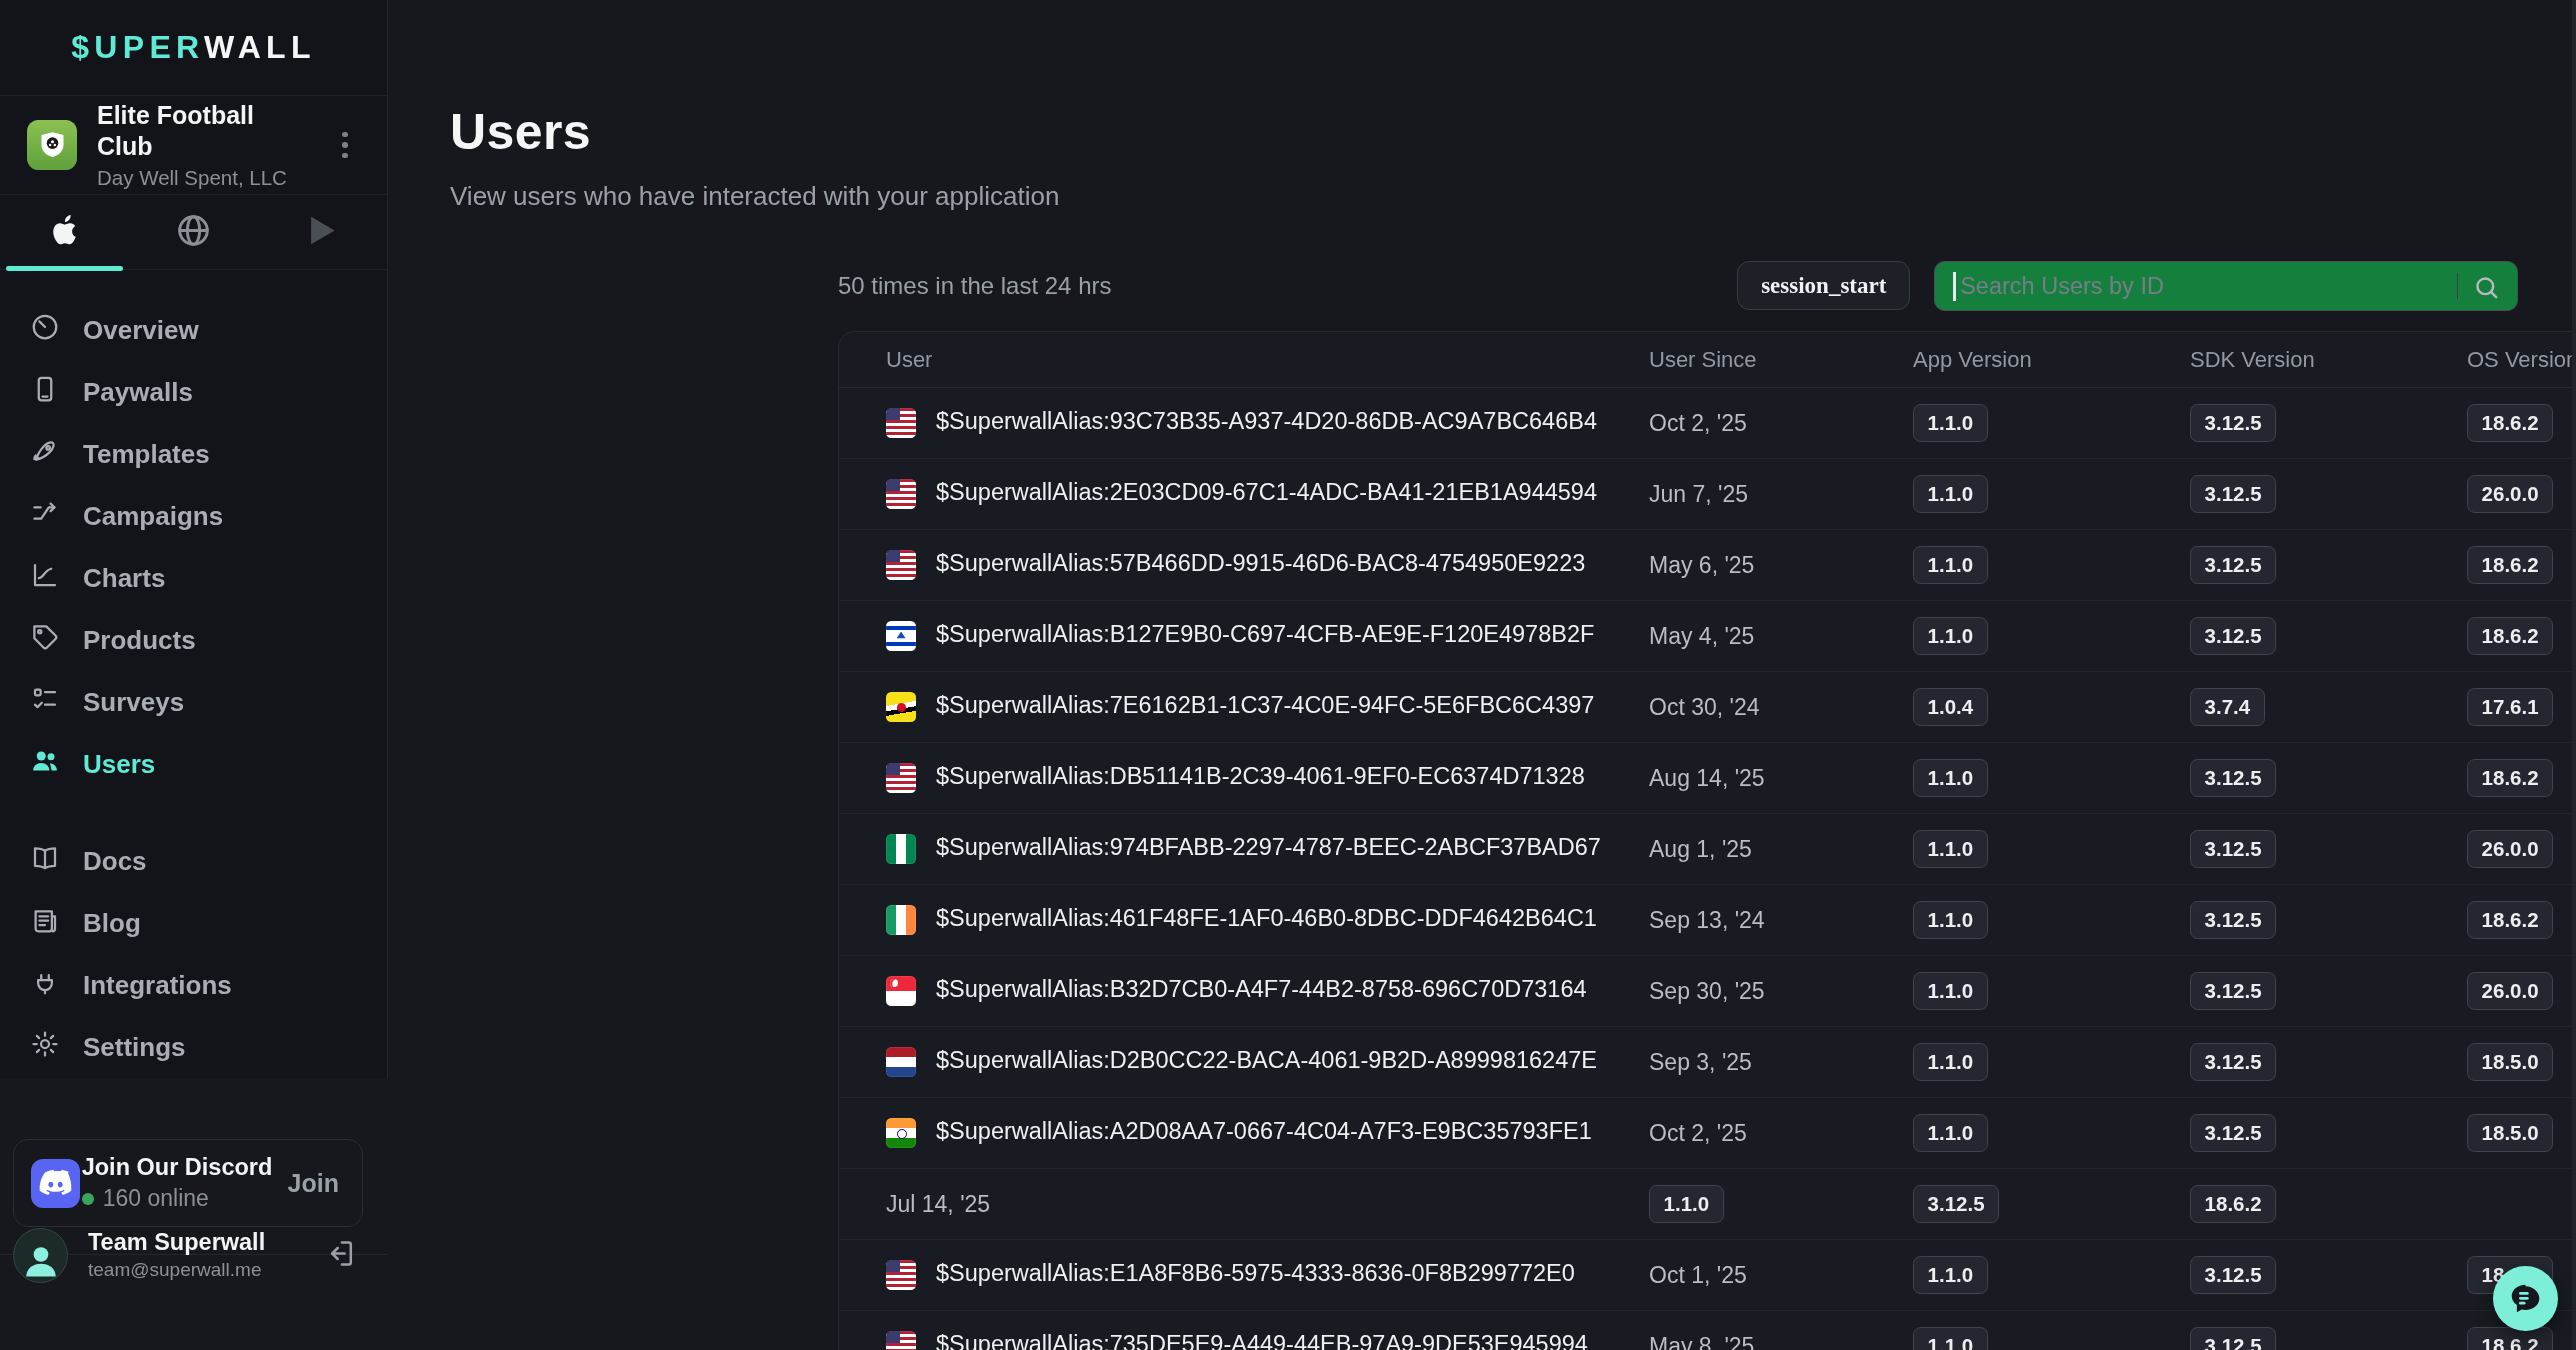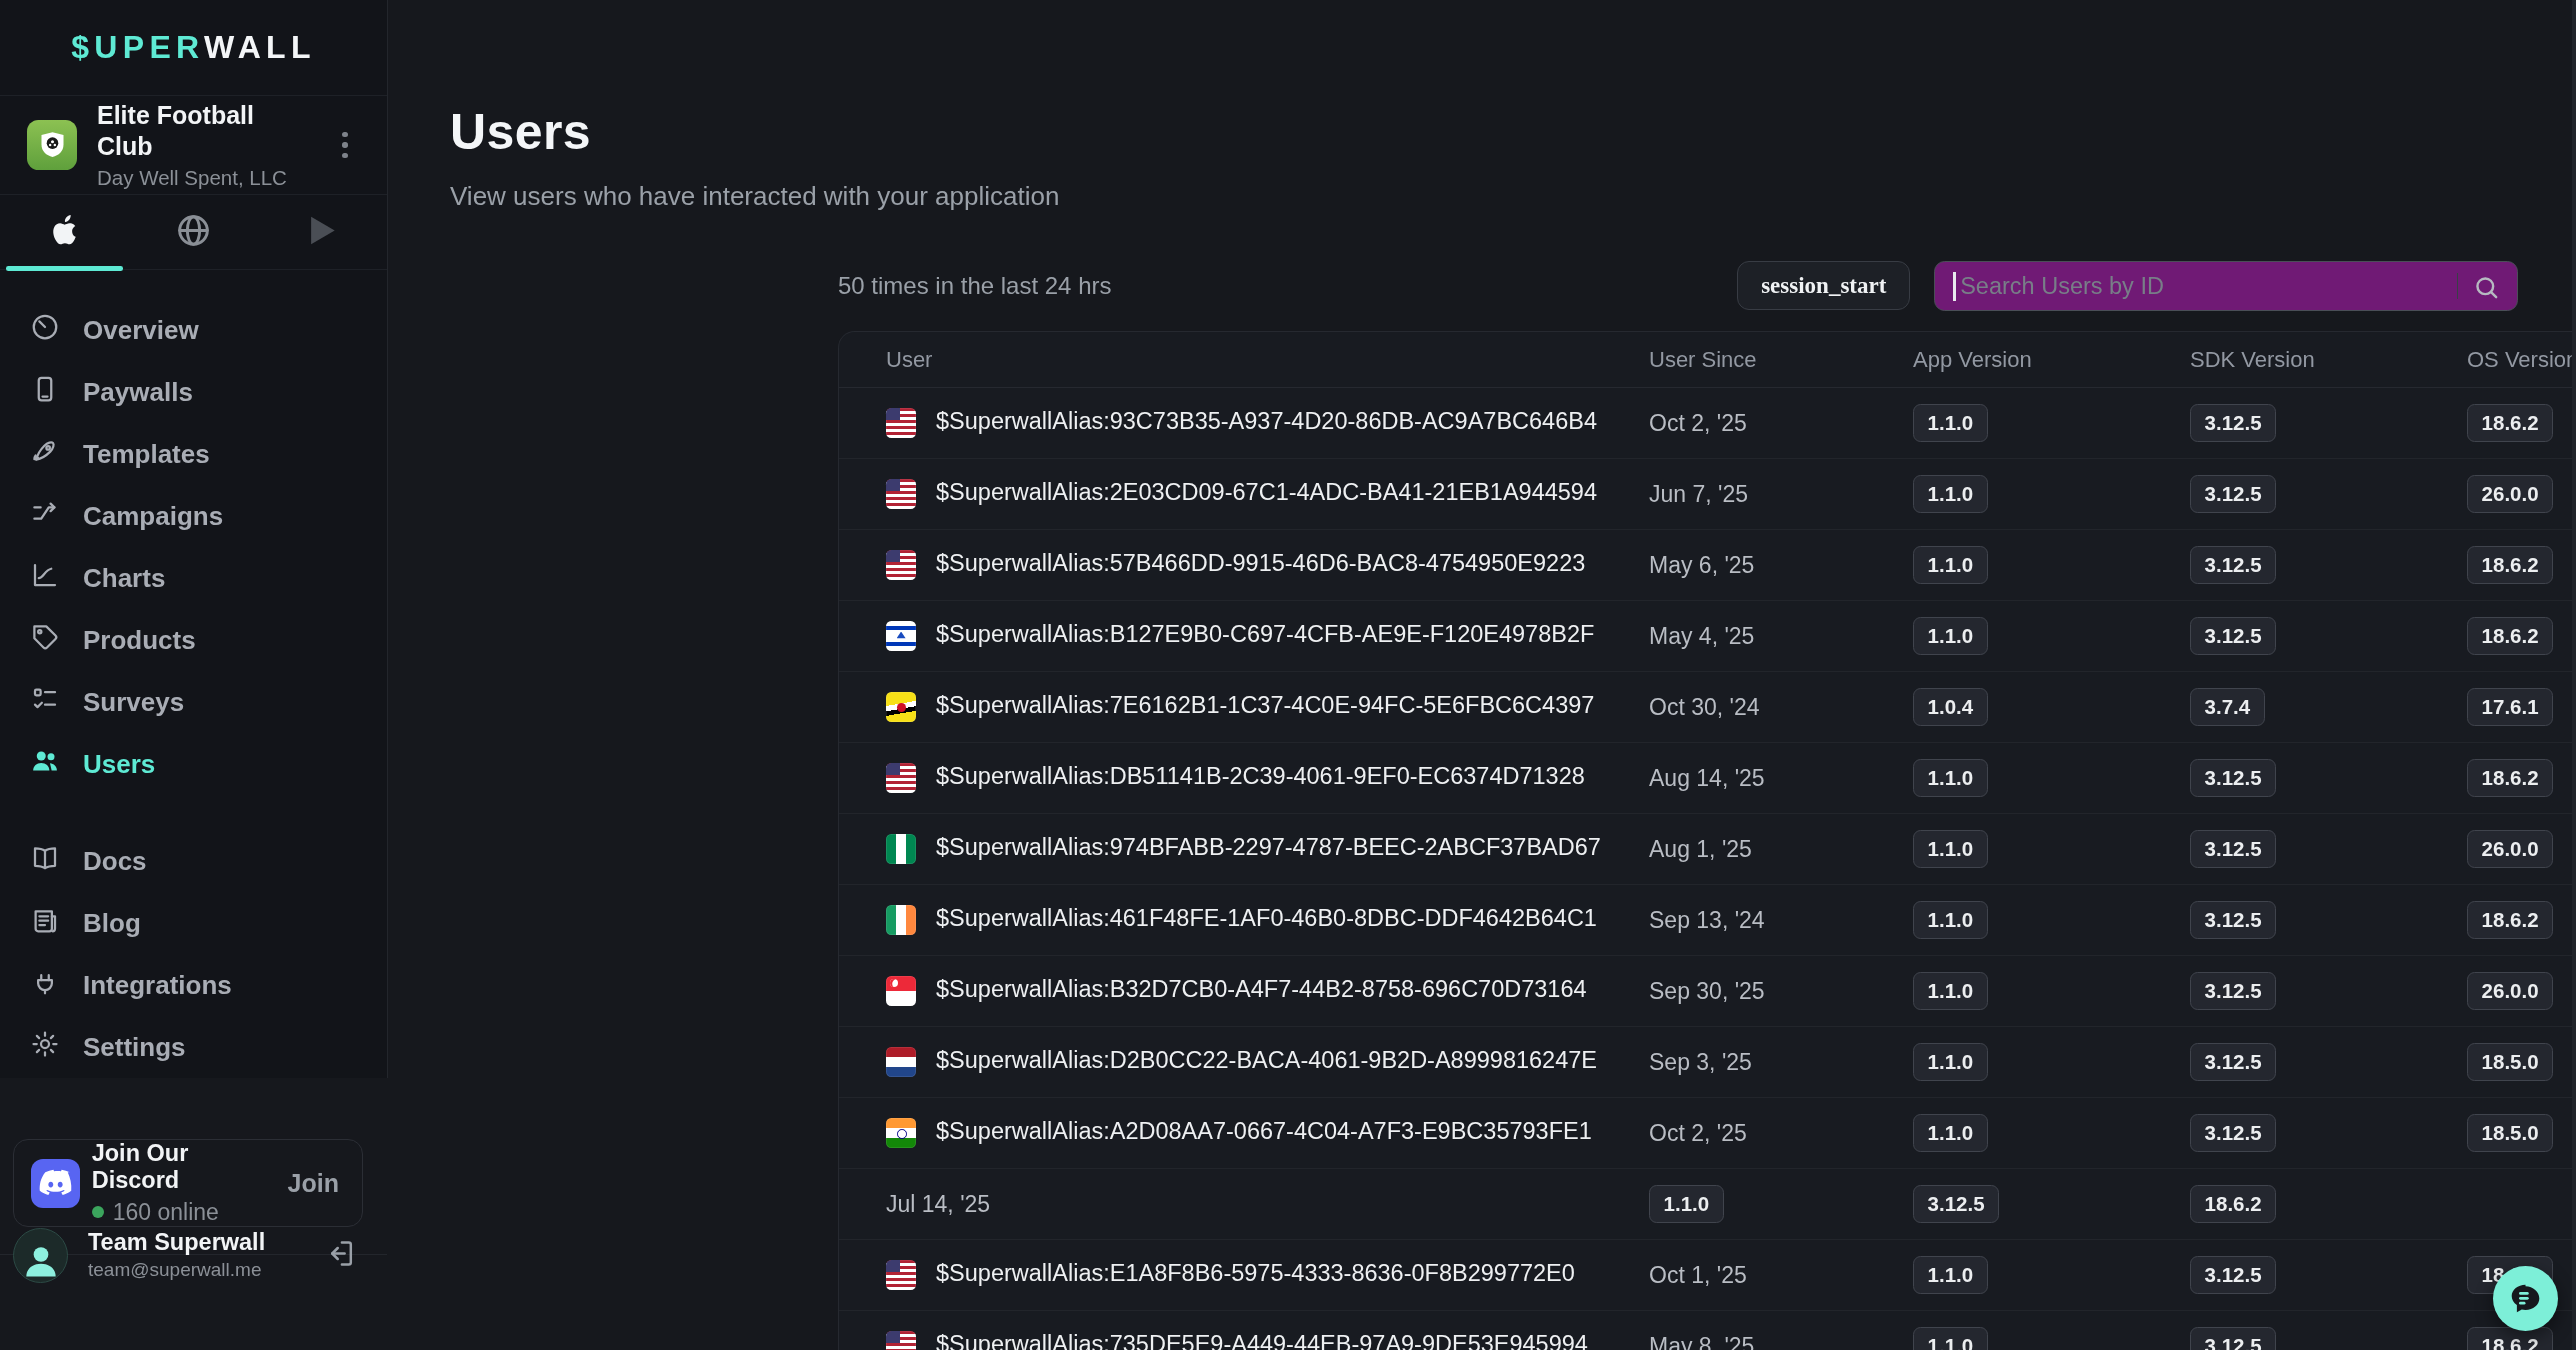--- a/index.html
+++ b/index.html
@@ -52,21 +52,21 @@
     padding:0 0 0 30px; cursor:pointer;
     font-size:26px; color:#a9adb5; font-weight:600;
   }
   .nav-item svg { width:30px; height:30px; flex:0 0 30px; }
   .nav-item.active { color:#5eead4; }
   .nav-group-gap { margin-top:35px; }
 
   .discord-card {
     position:absolute; left:13px; right:24px; top:1139px; height:88px;
     border:1.5px solid #2b2e35; border-radius:15px;
-    display:flex; align-items:center; gap:12px; padding:0 23px 0 16.7px;
+    display:flex; align-items:center; gap:2px; padding:0 23px 0 16.7px;
     cursor:pointer;
     justify-content:space-between;
   }
   .dc-icon { width:49px; height:49px; border-radius:12px; background:#5865F2; flex:0 0 49px;
     display:flex; align-items:center; justify-content:center; }
   .dc-meta { flex:1; }
   .dc-title { font-size:23.5px; font-weight:bold; color:#f2f4f6; }
   .dc-online { display:flex; align-items:center; gap:9px; margin-top:4.5px; }
   .dc-dot { width:12px; height:12px; border-radius:50%; background:#3BA55D; }
   .dc-count { font-size:23px; color:#8b9097; }
@@ -98,21 +98,21 @@
   .toolbar-right { position:absolute; right:13.6px; top:0; display:flex; gap:24px; }
   .event-btn {
     height:49px; padding:0 23px; border-radius:12px;
     background:#1d2026; border:1.5px solid #383c44;
     color:#f0f2f4; font-size:23px; font-weight:600;
     display:flex; align-items:center; cursor:pointer;
     font-family:Liberation Serif, serif;
   }
   .search-box {
     width:584px; height:50px; border-radius:10.6px;
-    background:#701a75; border:1.5px solid #4a4e57;
+    background:#15803d; border:1.5px solid #4a4e57;
     display:flex; align-items:center; position:relative; padding:0 68px 0 18px;
   }
   .caret { width:2.3px; height:29px; background:#e8eaee; margin-right:4.5px; }
   .search-input {
     background:transparent; border:none; outline:none; width:100%;
     font-size:23.5px; color:#e8eaee; font-family:"Liberation Sans", sans-serif;
   }
   .search-input::placeholder { color:#787e88; }
   .search-divider { position:absolute; right:59px; top:10.6px; bottom:10.6px; width:1.5px; background:#3a3e46; }
   .search-icon { position:absolute; right:16.7px; top:10.6px; cursor:pointer; }

